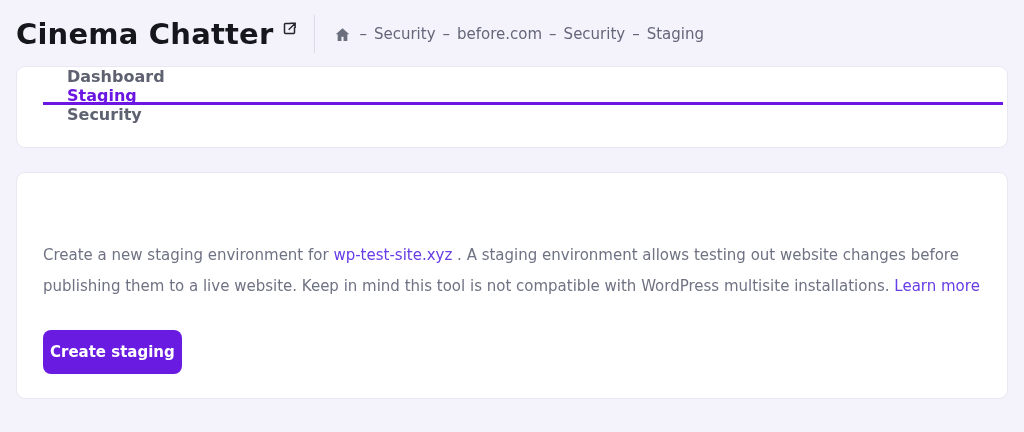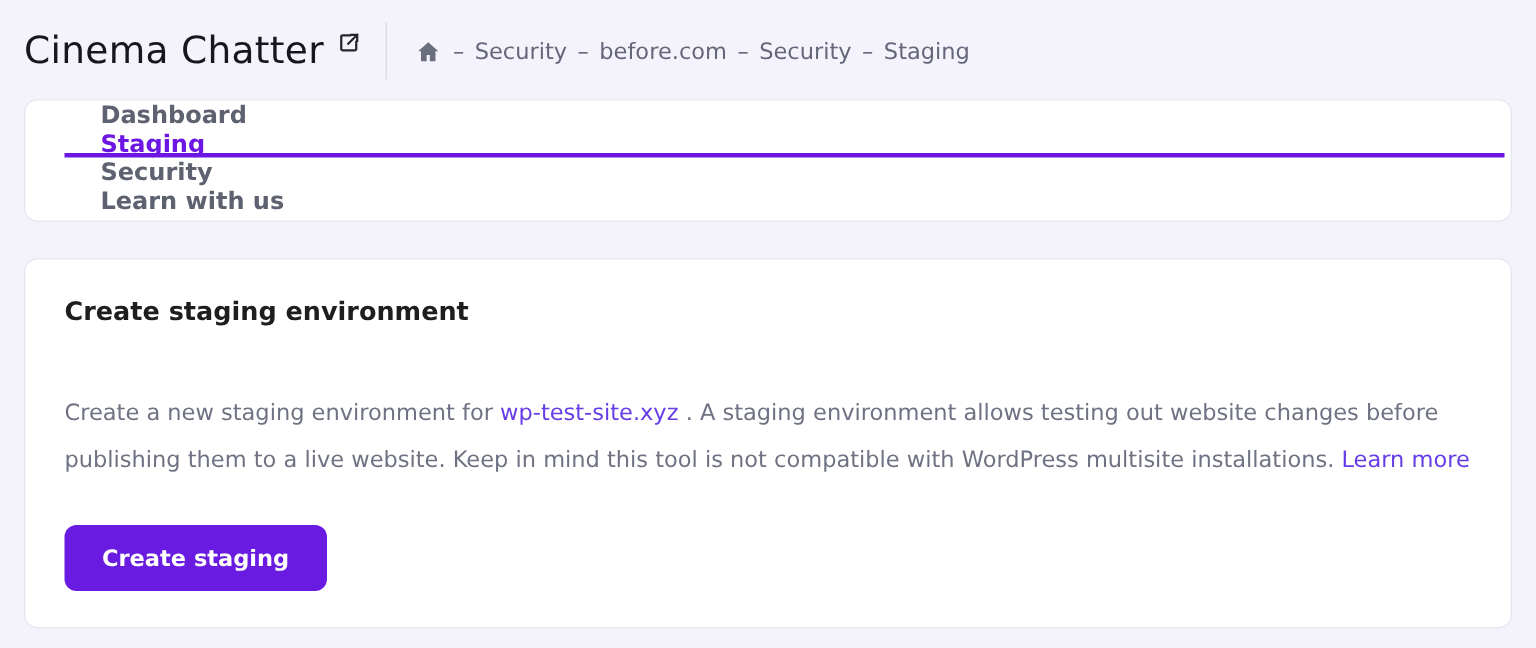--- a/index.html
+++ b/index.html
@@ -18,21 +18,21 @@
     background:var(--page-bg);
     font-family:"DejaVu Sans","Liberation Sans",sans-serif;
     color:var(--text-dark);
   }
   
   .topbar{
     display:flex;align-items:center;
     padding:15px 16px 13px 16px;
   }
   .site-title{
-    font-size:25px;font-weight:normal;color:#16171c;letter-spacing:.2px;
+    font-size:29px;font-weight:bold;color:#16171c;letter-spacing:.2px;
     line-height:30px;
   }
   .ext-icon{
     width:15px;height:15px;margin-left:9px;margin-bottom:12px;
     display:inline-block;color:#25262b;
   }
   .topbar-divider{
     width:1px;height:38px;background:#dddbe6;margin:0 19px 0 17px;
   }
   .breadcrumb{
@@ -82,21 +82,21 @@
   }
   a.inline-link{color:var(--link);text-decoration:none;cursor:pointer;}
   .primary-btn{
     margin-top:28px;
     display:inline-block;
     background:var(--accent);
     color:#ffffff;
     font-family:inherit;
     font-size:15px;font-weight:bold;
     border:none;border-radius:8px;
-    padding:13px 25px;
+    padding:13px 7px;
     cursor:pointer;
   }
 </style>
 </head>
 <body>
 
 <div class="topbar">
   <span class="site-title">Cinema Chatter</span>
   <span class="ext-icon">
     <svg viewBox="0 0 24 24" width="15" height="15" fill="none" stroke="currentColor" stroke-width="2.4" stroke-linecap="square">
@@ -119,20 +119,18 @@
     <span class="crumb-item">Security</span>
     <span class="crumb-sep">–</span>
     <span class="crumb-item">Staging</span>
   </nav>
 </div>
 
 <div class="card tabs-card">
   <div class="tab">Dashboard</div>
   <div class="tab active">Staging</div>
   <div class="tab">Security</div>
-  <div class="tab">Learn with us</div>
 </div>
 
 <div class="card content-card">
-  <h2 class="section-title">Create staging environment</h2>
   <p class="section-desc"><span>Create a new staging environment for </span><a class="inline-link">wp-test-site.xyz</a><span> . A staging environment allows testing out website changes before publishing them to a live website. Keep in mind this tool is not compatible with WordPress multisite installations. </span><a class="inline-link">Learn more</a></p>
   <button class="primary-btn">Create staging</button>
 </div>
 
 </body></html>

